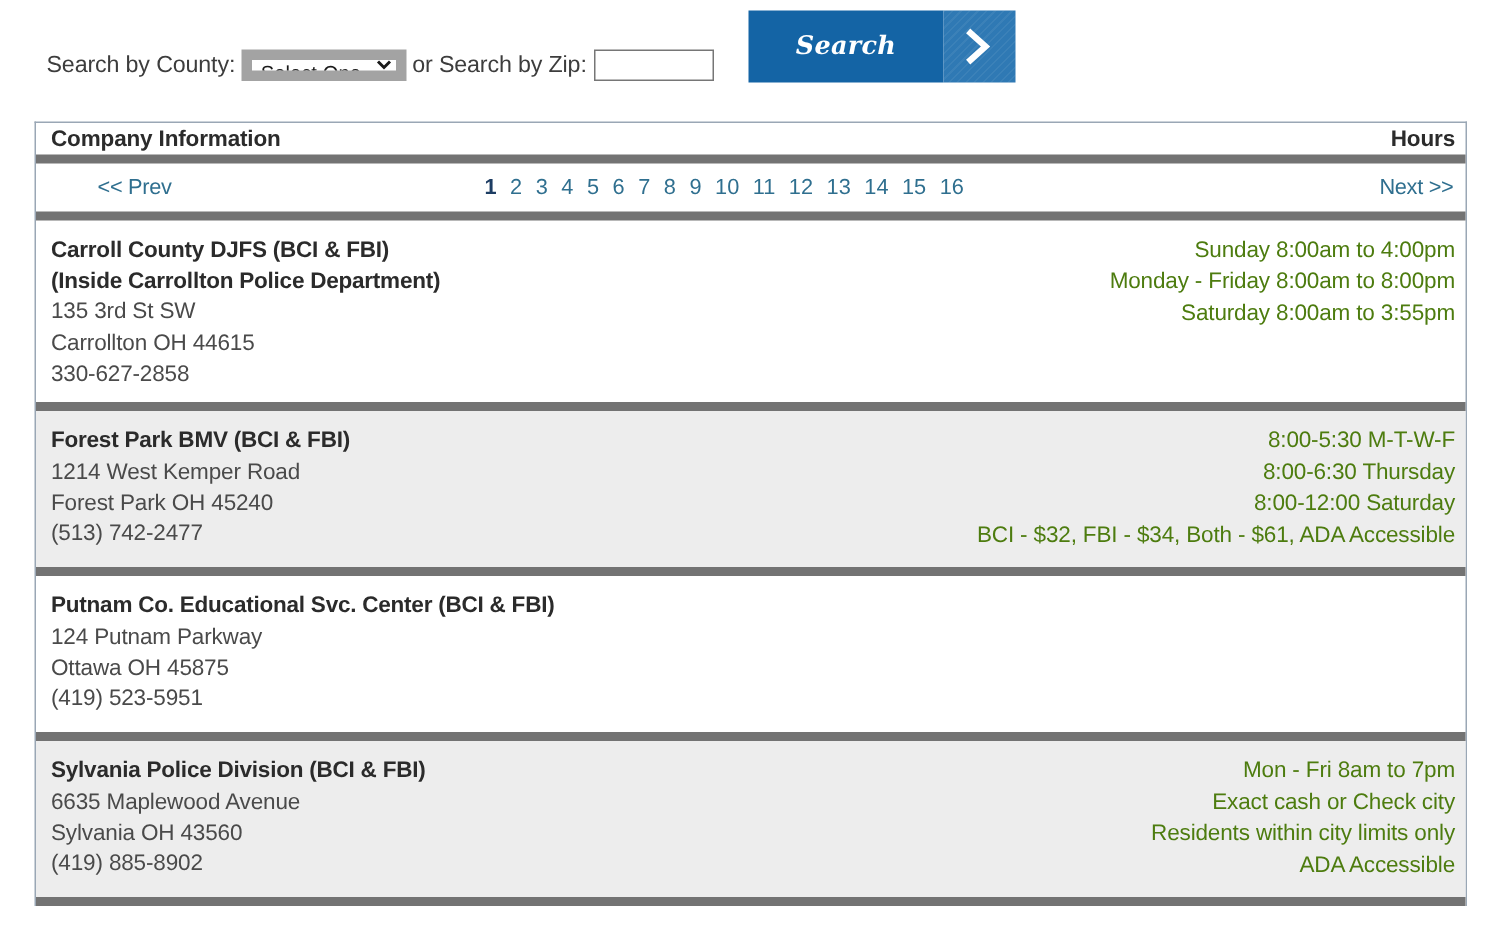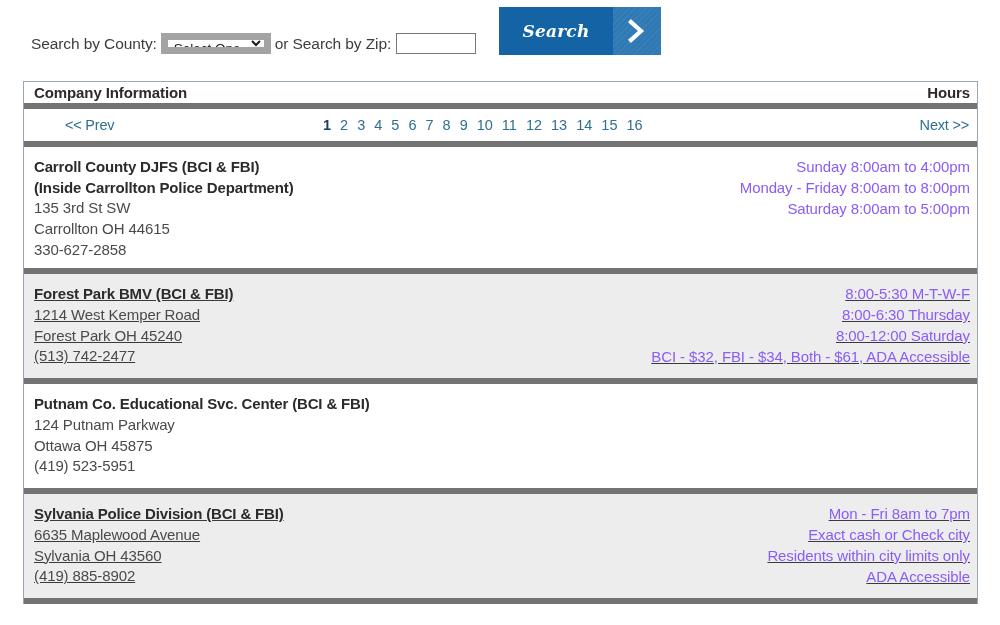--- a/index.html
+++ b/index.html
@@ -55,21 +55,21 @@
     font-family: "Liberation Sans", sans-serif;
     font-size: 13px;
     padding: 0 3px;
     border-radius: 0;
   }
 
   .search-button {
     position: absolute;
     left: 499px;
     top: 7px;
-    width: 162px;
+    width: 178px;
     height: 48px;
     display: flex;
     cursor: pointer;
     border: none;
     padding: 0;
   }
   .search-button .sb-main {
     flex: 1 1 auto;
     background: #1464a5;
     display: flex;
@@ -193,21 +193,20 @@
   }
 
   
   .row.data {
     min-height: 110px;
     padding-top: 8px;
     padding-bottom: 8px;
   }
   .row.data.alt {
     background: #ededed;
-    text-decoration: underline;
   }
   .row.data .col-left {
     padding-top: 2px;
   }
   .row.data .col-right {
     padding-top: 2px;
     max-width: 560px;
   }
   .name-line {
     font-size: 15px;
@@ -217,21 +216,21 @@
     letter-spacing: -0.15px;
   }
   .addr-line {
     font-size: 15px;
     color: #4a4a4a;
     line-height: 20.8px;
     letter-spacing: -0.1px;
   }
   .hours-line {
     font-size: 15px;
-    color: #8b5cf6;
+    color: #4d7c0f;
     line-height: 20.8px;
     letter-spacing: -0.1px;
   }
 </style>
 </head>
 <body>
 
 <div class="search-bar">
   <div class="search-controls">
     <span class="sb-label">Search by County:</span>
@@ -290,21 +289,21 @@
     <div class="col-left">
       <div class="name-line">Carroll County DJFS (BCI &amp; FBI)</div>
       <div class="name-line">(Inside Carrollton Police Department)</div>
       <div class="addr-line">135 3rd St SW</div>
       <div class="addr-line">Carrollton OH 44615</div>
       <div class="addr-line">330-627-2858</div>
     </div>
     <div class="col-right">
       <div class="hours-line">Sunday 8:00am to 4:00pm</div>
       <div class="hours-line">Monday - Friday 8:00am to 8:00pm</div>
-      <div class="hours-line">Saturday 8:00am to 5:00pm</div>
+      <div class="hours-line">Saturday 8:00am to 3:55pm</div>
     </div>
   </div>
 
   <div class="row data alt">
     <div class="col-left">
       <div class="name-line">Forest Park BMV (BCI &amp; FBI)</div>
       <div class="addr-line">1214 West Kemper Road</div>
       <div class="addr-line">Forest Park OH 45240</div>
       <div class="addr-line">(513) 742-2477</div>
     </div>

